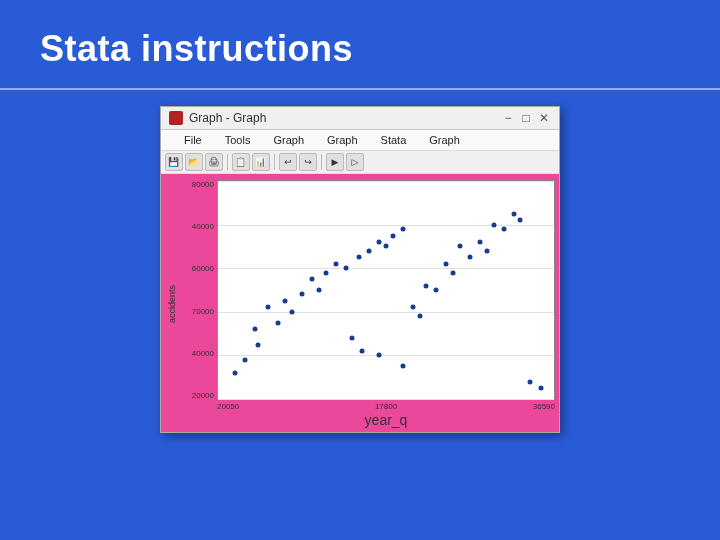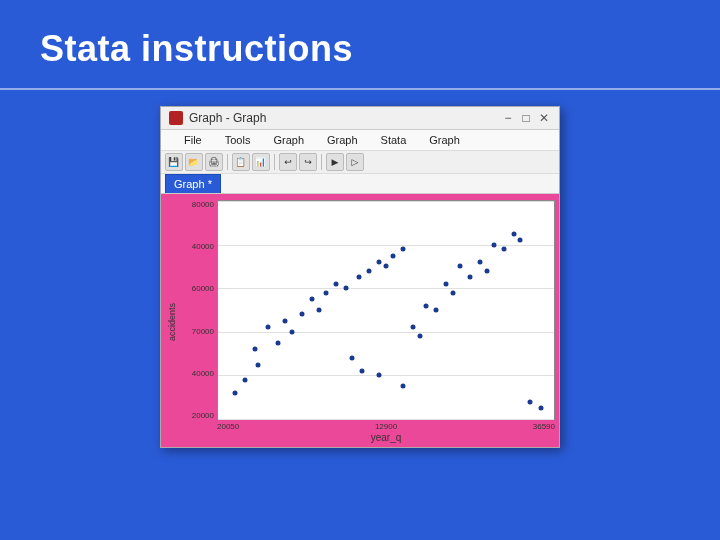--- a/index.html
+++ b/index.html
@@ -213,21 +213,21 @@
       display: flex;
       justify-content: space-between;
       font-size: 8px;
       color: #333;
       margin-left: 36px;
       padding-top: 2px;
       gap: 43px;
     }
 
     .x-axis-label {
-      font-size: 10px;
+      font-size: 14px;
       color: #333;
       text-align: center;
       margin-left: 36px;
       margin-top: 1px;
     }
   </style>
 </head>
 <body>
 
 <div class="title-area">
@@ -265,23 +265,20 @@
     <div class="toolbar-btn">📋</div>
     <div class="toolbar-btn">📊</div>
     <div class="toolbar-sep"></div>
     <div class="toolbar-btn">↩</div>
     <div class="toolbar-btn">↪</div>
     <div class="toolbar-sep"></div>
     <div class="toolbar-btn">▶</div>
     <div class="toolbar-btn">▷</div>
   </div>
 
-  <div class="tabs-bar">
-    <div class="tab-active">Graph *</div>
-  </div>
 
   <div class="graph-area">
     <div class="y-axis-label">accidents</div>
     <div class="chart-wrapper">
       <div class="chart-inner">
         <div class="y-ticks">
           <span>80000</span>
           <span>40000</span>
           <span>60000</span>
           <span>70000</span>
@@ -333,20 +330,20 @@
             <div class="dot" style="left: 82%; top: 20%;"></div>
             <div class="dot" style="left: 85%; top: 22%;"></div>
             <div class="dot" style="left: 88%; top: 15%;"></div>
             <div class="dot" style="left: 90%; top: 18%;"></div>
             <div class="dot" style="left: 93%; top: 92%;"></div>
             <div class="dot" style="left: 96%; top: 95%;"></div>
           </div>
       </div>
       <div class="x-ticks">
         <span>20050</span>
-        <span>12900</span>
+        <span>17800</span>
         <span>36590</span>
       </div>
       <div class="x-axis-label">year_q</div>
     </div>
   </div>
 
 </div>
 
 </body></html>

